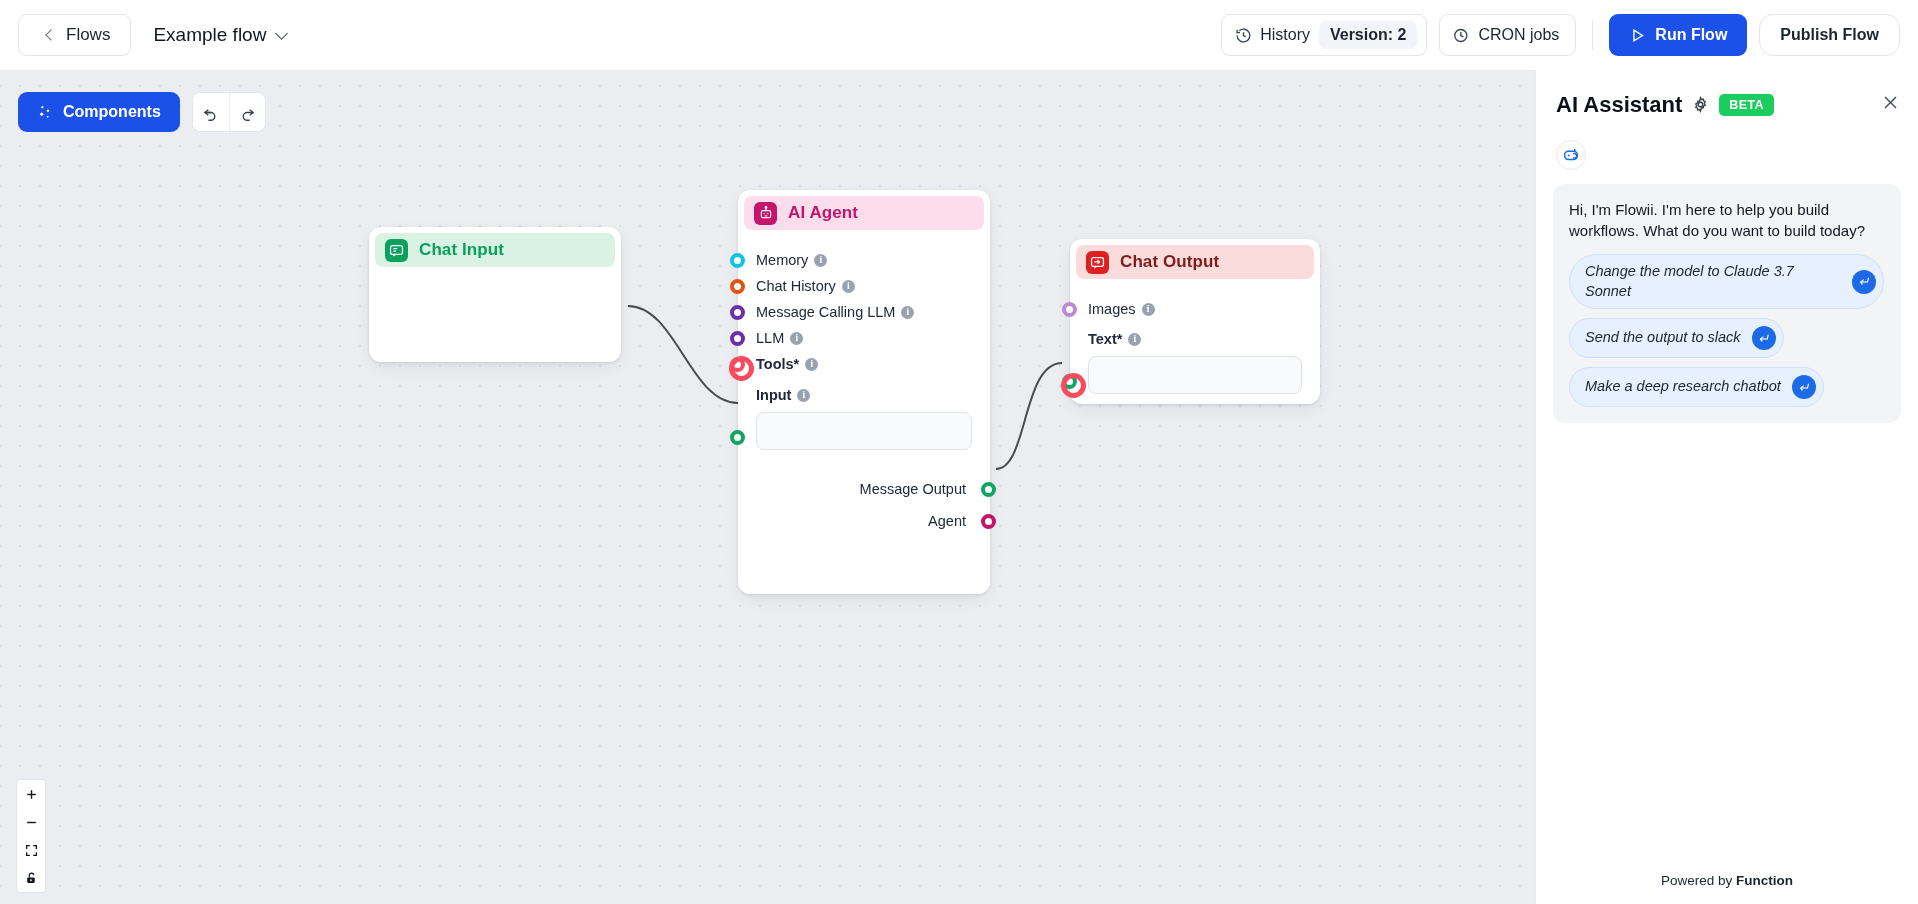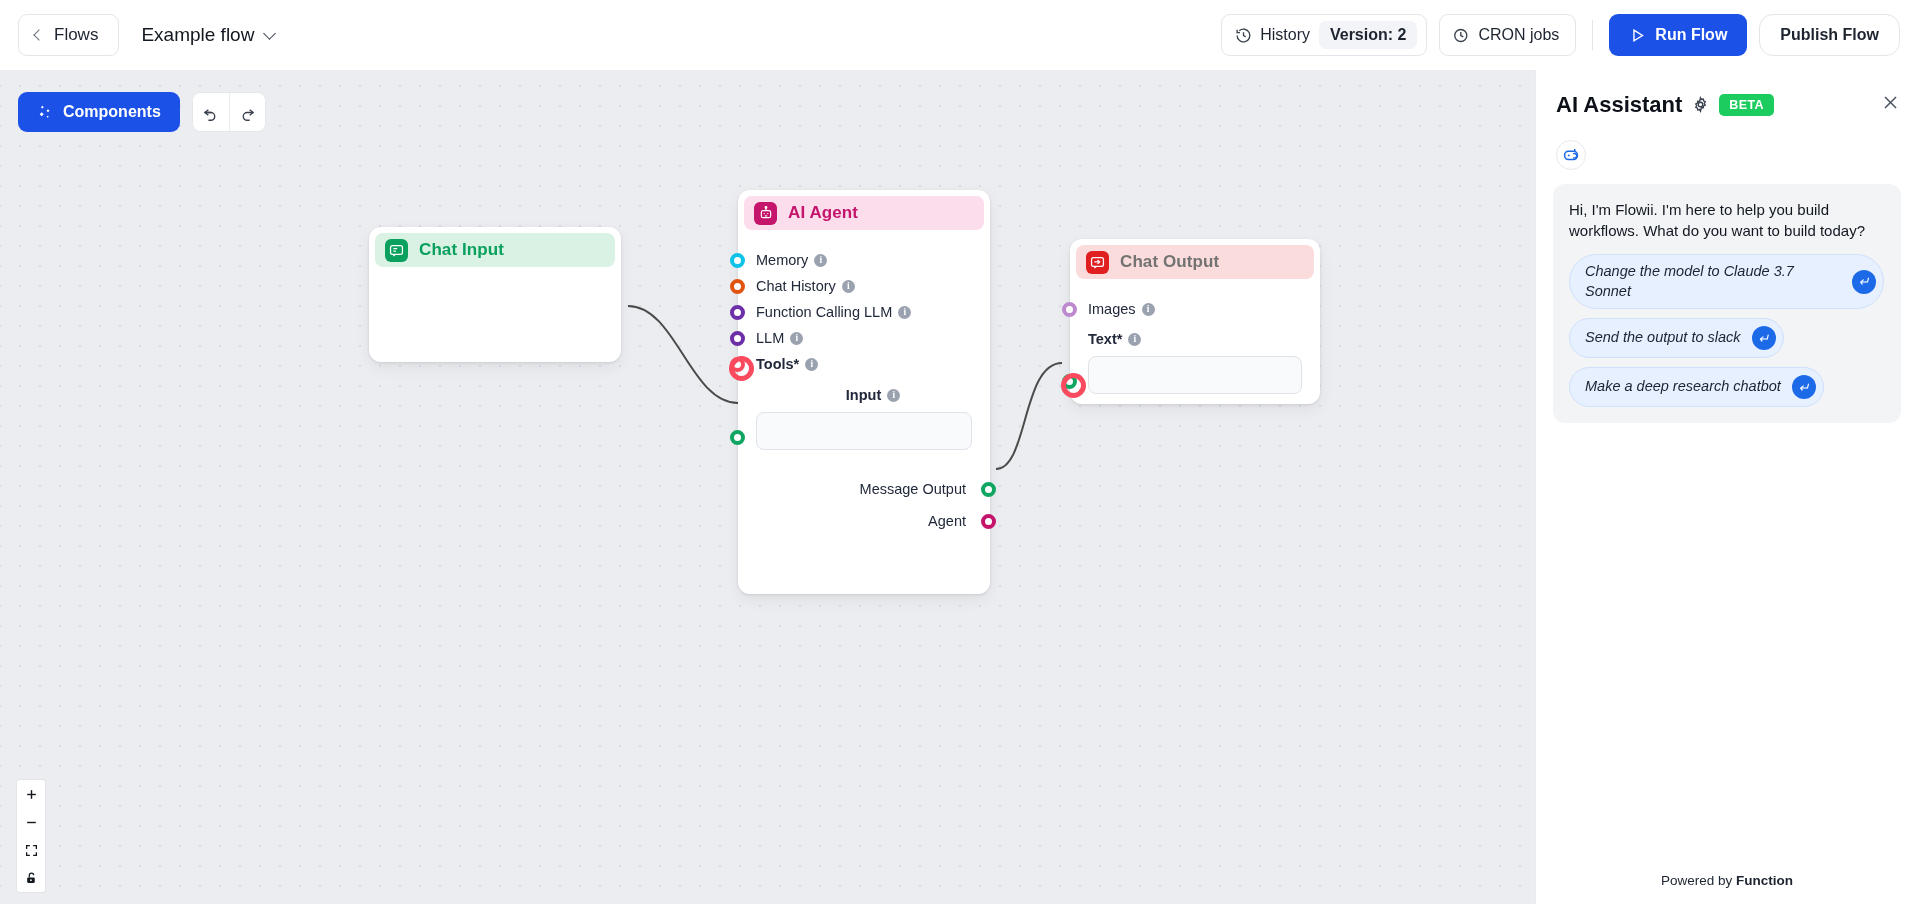--- a/index.html
+++ b/index.html
@@ -12,21 +12,21 @@
   body { position: relative; }
 
   
   .topbar {
     position: absolute; top: 0; left: 0; width: 1918px; height: 70px;
     background: #ffffff; display: flex; align-items: center;
     padding: 0 18px; z-index: 40;
   }
   .btn-flows {
     display: flex; align-items: center; gap: 9px;
-    height: 42px; padding: 0 20px 0 16px;
+    height: 42px; padding: 0 20px 0 28px;
     border: 1px solid #e2e5ea; border-radius: 9px;
     background: #fff; color: #1d2430; font-size: 17px;
     cursor: pointer;
   }
   .chev-left {
     width: 8px; height: 8px; border-left: 1.8px solid #6b7280;
     border-bottom: 1.8px solid #6b7280; transform: rotate(45deg);
     margin-right: 2px;
   }
   .flow-title-wrap {
@@ -339,35 +339,35 @@
         <span class="port-label">Memory</span>
         <span class="info-i">i</span>
       </div>
       <div class="row-left" style="padding-left:18px;">
         <span class="port orange" style="left:-8px;"></span>
         <span class="port-label">Chat History</span>
         <span class="info-i">i</span>
       </div>
       <div class="row-left" style="padding-left:18px;">
         <span class="port purple" style="left:-8px;"></span>
-        <span class="port-label">Function Calling LLM</span>
+        <span class="port-label">Message Calling LLM</span>
         <span class="info-i">i</span>
       </div>
       <div class="row-left" style="padding-left:18px;">
         <span class="port purple" style="left:-8px;"></span>
         <span class="port-label">LLM</span>
         <span class="info-i">i</span>
       </div>
       <div class="row-left" style="padding-left:18px;">
         <span class="port red halo-red" style="left:-8px;"></span>
         <span class="port-label req">Tools*</span>
         <span class="info-i">i</span>
       </div>
 
-      <div class="row-left" style="padding-left:18px; margin-top:5px;justify-content:center;">
+      <div class="row-left" style="padding-left:18px; margin-top:5px;">
         <span class="port-label req">Input</span>
         <span class="info-i">i</span>
       </div>
       <div style="position:relative; padding:4px 18px 0 18px;">
         <span class="port green" style="position:absolute; left:-8px; top:22px;"></span>
         <div class="field-box"></div>
       </div>
     </div>
 
     <div style="padding:26px 24px 0 14px;">
@@ -385,21 +385,21 @@
   <div class="node" id="node-chat-output" style="left:1070px; top:169px; width:250px; height:165px;">
     <div class="node-head" style="background:#fbdcdc;">
       <span class="nicon" style="background:#e02020;">
         <svg width="15" height="15" viewBox="0 0 24 24" fill="none" stroke="#fff" stroke-width="2">
           <rect x="2.5" y="4" width="19" height="14" rx="3"></rect>
             <path d="M7 21l3-3"></path>
           <line x1="7" y1="11" x2="14" y2="11"></line>
             <polyline points="12 8 15.5 11 12 14"></polyline>
         </svg>
       </span>
-      <span class="ntitle" style="color:#737373;">Chat Output</span>
+      <span class="ntitle" style="color:#7f1d1d;">Chat Output</span>
     </div>
 
     <div style="padding:17px 0 0 0;">
       <div class="row-left" style="padding-left:18px;">
         <span class="port plum" style="left:-8px;"></span>
         <span class="port-label">Images</span>
         <span class="info-i">i</span>
       </div>
       <div class="row-left" style="padding-left:18px; margin-top:4px;">
         <span class="port-label req">Text*</span>

